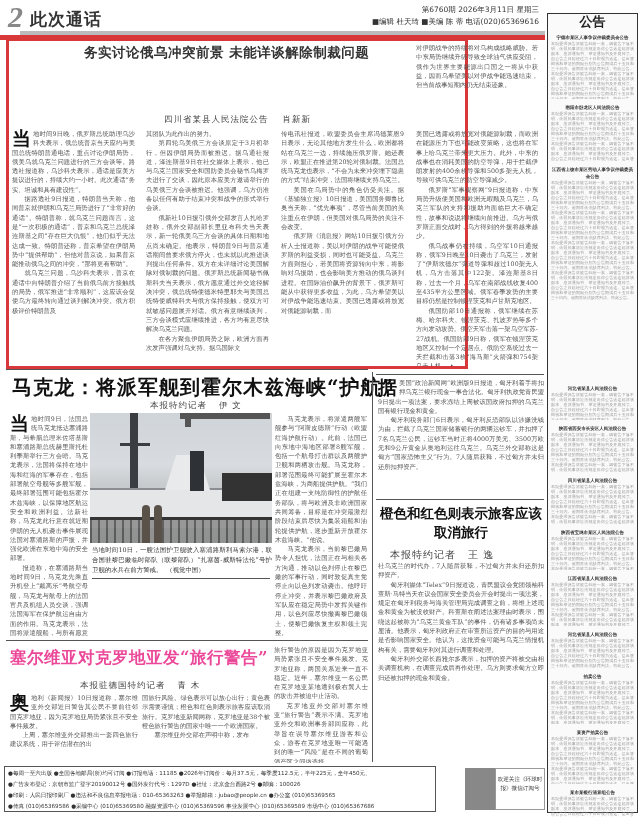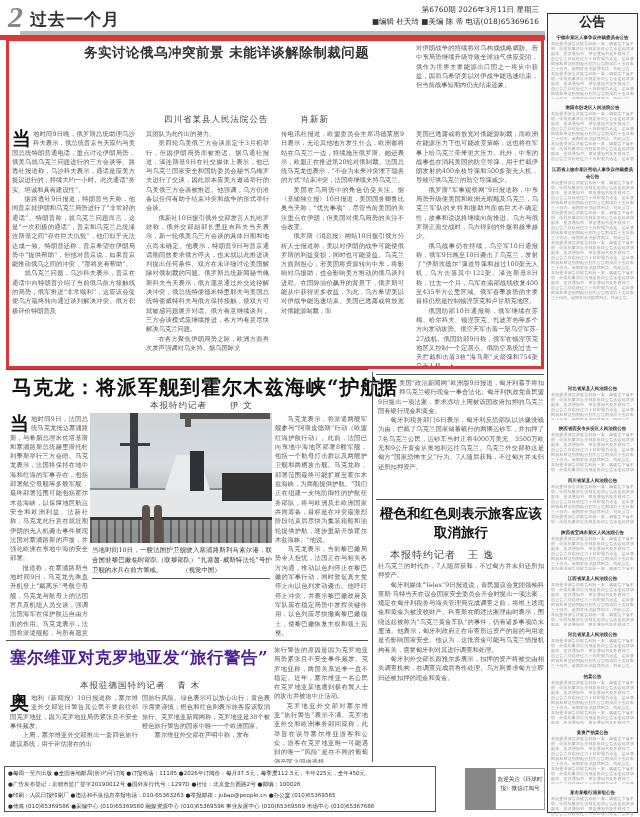--- a/index.html
+++ b/index.html
@@ -14,79 +14,79 @@
   .paper-logo { position: absolute; left: 232px; top: 7px; width: 90px; height: 24px; background: #4a4a4a; color: #fff; font-size: 17px; font-weight: bold; text-align: center; line-height: 24px; letter-spacing: 2px; font-family: "DejaVu Sans", sans-serif; }
   .issue-info { position: absolute; left: 372px; top: 4px; font-size: 7.5px; color: #333; line-height: 12px; font-family: "DejaVu Sans", sans-serif; }
   .issue-info div { white-space: nowrap; text-align: right; }
 
   .notice { position: absolute; left: 547px; top: 13px; width: 91px; height: 800px; border: 1.5px solid #333; background: #fafafa; }
   .notice-title { text-align: center; font-size: 13px; font-weight: bold; line-height: 16px; font-family: "DejaVu Sans", sans-serif; }
   .notice-block { padding: 1px 3px; }
   .notice-heading { font-size: 4.5px; font-weight: bold; text-align: center; line-height: 7px; color: #333; margin-top: 3px; }
   .notice-text { font-size: 4px; line-height: 5px; color: #999; text-align: justify; word-break: break-all; height: var(--h); overflow: hidden; }
 
-  .feature-box { position: absolute; left: 6px; top: 38px; width: 538px; height: 331px; border: 3px solid #d9383a; }
+  .feature-box { position: absolute; left: 6px; top: 38px; width: 462px; height: 331px; border: 3px solid #d9383a; }
   .feature-kicker { position: absolute; left: 75px; top: 3px; font-size: 13.5px; font-weight: bold; color: #333; white-space: nowrap; letter-spacing: 0.5px; }
   .feature-headline { position: absolute; left: 4px; top: 22px; font-size: 30px; font-weight: 900; color: #111; white-space: nowrap; letter-spacing: 2px; font-family: "DejaVu Sans", sans-serif; -webkit-text-stroke: 1px #111; }
   .feature-byline { position: absolute; left: 155px; top: 73px; font-size: 8.5px; color: #444; letter-spacing: 1px; white-space: nowrap; }
-  .feature-byline .name { margin-left: 32px; }
+  .feature-byline .name { margin-left: 14px; }
 
   .body-col { position: absolute; font-size: 6.3px; line-height: 9.3px; color: #555; text-align: justify; word-break: break-all; overflow: hidden; }
   .body-col p { text-indent: 2em; }
   .body-col p.first { text-indent: 0; }
   .dropcap { float: left; font-size: 19px; line-height: 18px; font-weight: bold; color: #111; margin-right: 2px; font-family: "DejaVu Sans", sans-serif; }
   .end-mark { font-size: 6px; color: #222; }
 
   .divider-h { position: absolute; height: 1px; background: #555; }
   .divider-v { position: absolute; width: 1px; background: #555; }
 
   .story2-headline { position: absolute; left: 12px; top: 374px; font-size: 20px; font-weight: bold; color: #111; white-space: nowrap; letter-spacing: 1px; }
   .story2-byline { position: absolute; left: 150px; top: 400px; font-size: 8.5px; color: #444; letter-spacing: 1px; white-space: nowrap; }
-  .story2-byline .name { margin-left: 23px; }
+  .story2-byline .name { margin-left: 12px; }
 
   .photo { position: absolute; left: 90px; top: 413px; width: 182px; height: 130px; overflow: hidden; background: linear-gradient(#cfd4d8 0%, #d8dce0 40%, #c8cbcd 55%, #b8bcbe 100%); }
   .photo .crane { position: absolute; left: 90px; top: 0; width: 90px; height: 6px; background: #555; }
   .photo .crane2 { position: absolute; left: 95px; top: 6px; width: 6px; height: 8px; background: #555; }
   .photo .mast { position: absolute; left: 40px; top: 0; width: 8px; height: 82px; background: #3a3e42; }
   .photo .mast-arm { position: absolute; left: 30px; top: 30px; width: 30px; height: 3px; background: #3a3e42; }
   .photo .hull { position: absolute; left: 0; top: 75px; width: 182px; height: 40px; background: #e4e6e8; border-top: 2px solid #8a8e92; }
   .photo .superstructure { position: absolute; left: 75px; top: 42px; width: 45px; height: 35px; background: #e8eaec; clip-path: polygon(25% 0, 75% 0, 100% 100%, 0 100%); }
   .photo .radar { position: absolute; left: 100px; top: 38px; width: 14px; height: 40px; background: #2e3236; }
   .photo .dark-block { position: absolute; left: 132px; top: 60px; width: 50px; height: 28px; background: #333; }
   .photo .fence { position: absolute; left: 0; top: 104px; width: 182px; height: 26px; background: repeating-linear-gradient(90deg, #4a4a4a 0 2px, #8a8a8a 2px 8px); opacity: 0.85; }
   .photo .fence-rail { position: absolute; left: 0; top: 104px; width: 182px; height: 3px; background: #333; }
   .photo .person { position: absolute; top: 92px; width: 8px; height: 38px; background: #5a5248; border-radius: 4px 4px 0 0; }
 
   .photo-caption { position: absolute; left: 92px; top: 545px; width: 180px; font-size: 6.4px; line-height: 10px; color: #333; text-align: justify; word-break: break-all; }
-  .photo-caption .credit { margin-left: 20px; }
-
-  .story3-headline { position: absolute; left: 10px; top: 647px; font-size: 16.5px; font-weight: bold; color: #4c1d95; white-space: nowrap; letter-spacing: 0.5px; }
+  .photo-caption .credit { margin-left: 4px; }
+
+  .story3-headline { position: absolute; left: 10px; top: 647px; font-size: 16.5px; font-weight: bold; color: #ec4899; white-space: nowrap; letter-spacing: 0.5px; }
   .story3-byline { position: absolute; left: 80px; top: 680px; font-size: 8.5px; color: #444; letter-spacing: 1px; white-space: nowrap; }
   .story3-byline .name { margin-left: 12px; }
 
   .story4-headline { position: absolute; left: 378px; top: 504px; width: 166px; font-size: 13.5px; font-weight: bold; color: #111; text-align: center; line-height: 19px; }
   .story4-byline { position: absolute; left: 390px; top: 548px; font-size: 10px; color: #444; letter-spacing: 1px; white-space: nowrap; }
   .story4-byline .name { margin-left: 12px; }
 
   .footer { position: absolute; left: 4px; top: 766px; width: 432px; height: 46px; border: 1px solid #555; font-family: "DejaVu Sans", sans-serif; font-size: 5.6px; line-height: 11px; color: #333; padding: 1px 3px; }
   .footer div { white-space: nowrap; overflow: hidden; }
   .footer-qr { position: absolute; left: 465px; top: 768px; width: 30px; height: 42px; background: #888; }
   .footer-follow { position: absolute; left: 495px; top: 768px; width: 50px; height: 42px; border: 1px solid #999; font-family: "DejaVu Sans", sans-serif; font-size: 5.6px; line-height: 9px; color: #333; text-align: center; padding-top: 6px; }
 </style>
 </head>
 <body>
 
 <div class="masthead">
   <div class="page-num">2</div>
-  <div class="section-title">过去一个月</div>
+  <div class="section-title">此次通话</div>
   <div class="masthead-bar-grey"></div>
   <div class="masthead-bar-red"></div>
   <div class="issue-info">
     <div>第6760期  2026年3月11日  星期三</div>
-    <div>■编辑 杜天琦 ■美编 陈 蒂 电话(018)65369616</div>
+    <div>■编辑 杜天琦 ■美编 陈 蒂 电话(020)65369616</div>
   </div>
 </div>
 
 <div class="notice">
   <div class="notice-title">公告</div>
   <div id="notice-blocks">
       <div class="notice-block">
         <div class="notice-heading">宁德市某区人事争议仲裁委员会公告</div>
         <div class="notice-text" style="--h: 58px;">本院受理原告诉被告纠纷一案，因被告下落不明，依照民事诉讼法规定向你公告送达起诉状副本、应诉通知书、举证通知书及开庭传票。自公告之日起经过六十日即视为送达。提出答辩状和举证的期限分别为公告期满后十五日和三十日内。逾期将依法缺席判决。特此公告。本院受理原告诉被告纠纷一案，因被告下落不明，依照民事诉讼法规定向你公告送达起诉状副本、应诉通知书、举证通知书及开庭传票。自公告之日起经过六十日即视为送达。提出答辩状和举证的期限分别为公告期满后十五日和三十日内。逾期将依法缺席判决。特此公告。本院受理原告诉被告纠纷一案，因被告下落不明，依照民事诉讼法规定向你公告送达起诉状副本、应诉通知书、举证通知书及开庭传票。自公告之日起经过六十日即视为送达。提出答辩状和举证的期限分别为公告期满后十五日和三十日内。逾期将依法缺席判决。特此公告。本院受理原告诉被告纠纷一案，因被告下落不明，依照民事诉讼法规定向你公告送达起诉状副本、应诉通知书、举证通知书及开庭传票。自公告之日起经过六十日即视为送达。提出答辩状和举证的期限分别为公告期满后十五日和三十日内。逾期将依法缺席判决。特此公告。</div>
       </div>

